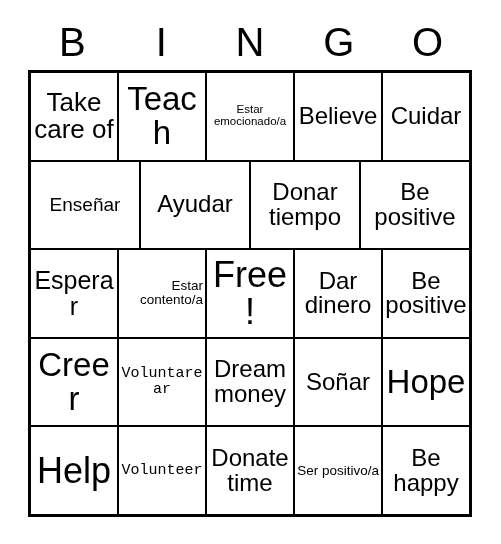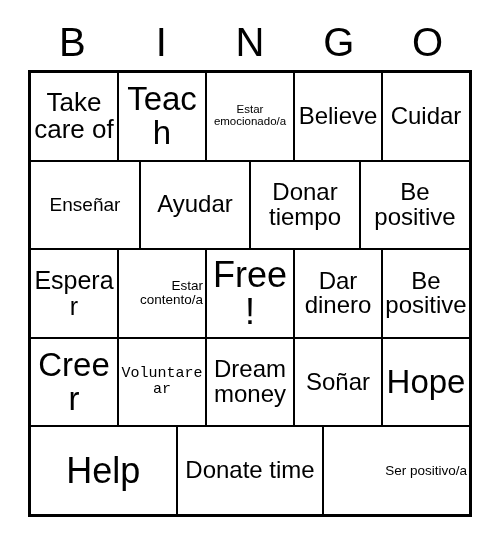--- a/index.html
+++ b/index.html
@@ -183,21 +183,27 @@
       <div class="cell">
         <span class="cell-text fs-xl">Hope</span>
       </div>
     </div>
 
     <div class="grid-row">
       <div class="cell">
         <span class="cell-text fs-xxl">Help</span>
       </div>
       <div class="cell">
+        <span class="cell-text fs-xxs">Volunteer</span>
+      </div>
+      <div class="cell">
         <span class="cell-text fs-m">Donate time</span>
       </div>
       <div class="cell">
         <span class="cell-text fs-tiny">Ser positivo/a</span>
+      </div>
+      <div class="cell">
+        <span class="cell-text fs-m">Be happy</span>
       </div>
     </div>
 
   </div>
 </div>
 
 </body></html>

